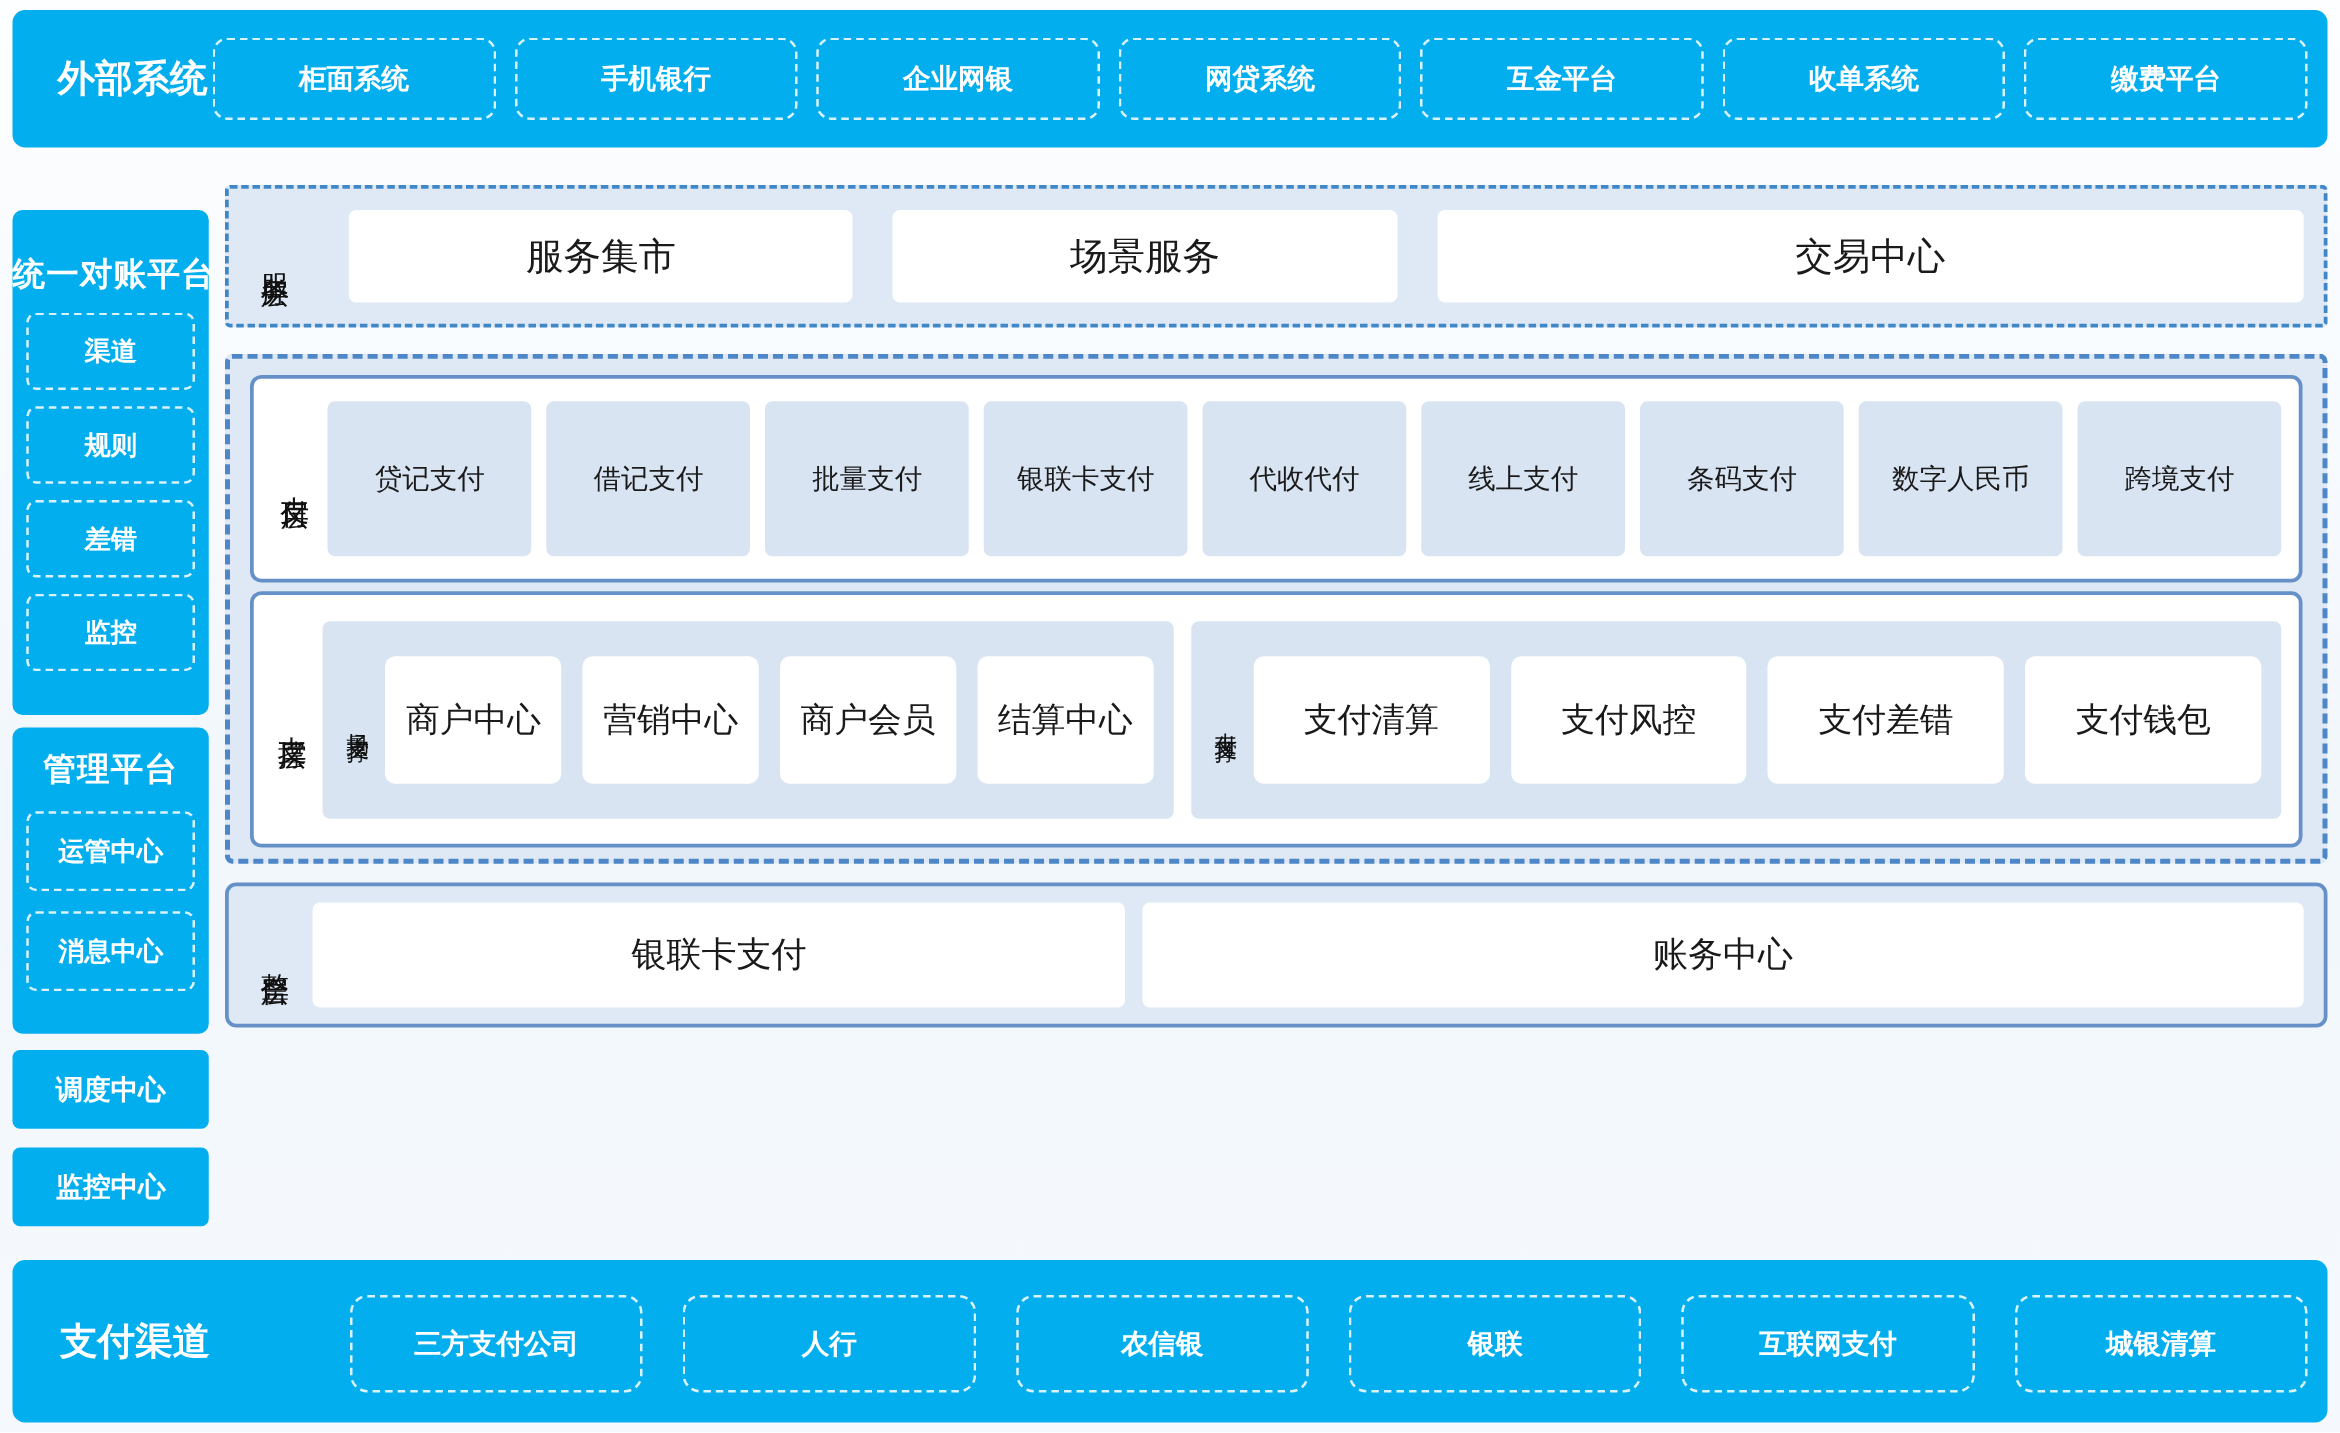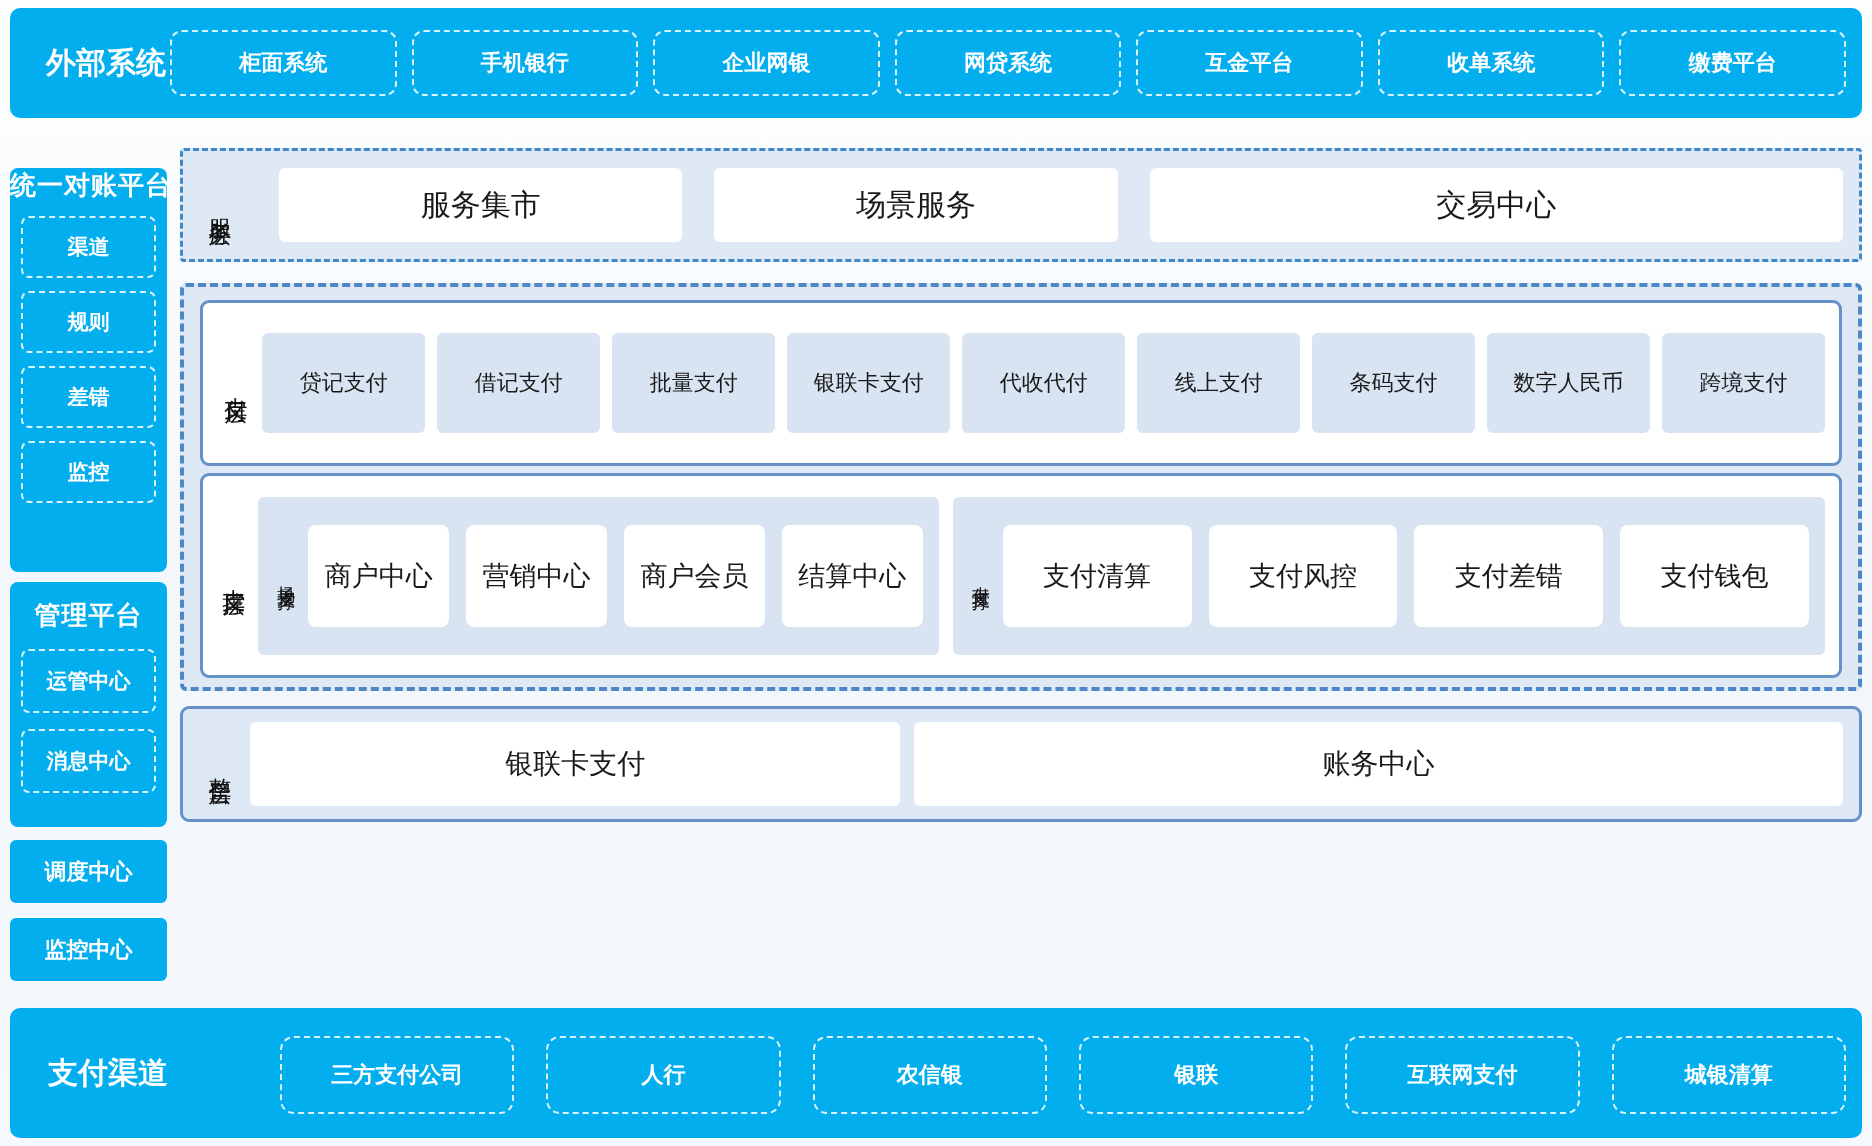--- a/index.html
+++ b/index.html
@@ -87,21 +87,21 @@
     height: 60px;
     margin-top: 14px;
     display: flex;
     align-items: center;
     justify-content: center;
     font-size: 21px;
     font-weight: bold;
     white-space: nowrap;
   }
   .box-recon { top: 168px; height: 404px; }
-  .box-recon .side-title { }
+  .box-recon .side-title { padding-top: 34px; }
   .box-recon .side-item { margin-top: 13px; height: 62px; }
   .box-mgmt { top: 582px; height: 245px; }
   .box-mgmt .side-title { padding-top: 16px; }
   .box-mgmt .side-item { margin-top: 16px; height: 64px; }
   .side-solid {
     position: absolute;
     left: 10px;
     width: 157px;
     height: 63px;
     background: #03aeef;
@@ -182,21 +182,21 @@
     display: flex;
     align-items: center;
   }
   .payment-layer { height: 166px; }
   .payment-layer .vlabel { margin: 0 14px 0 20px; }
   .payment-tiles {
     flex: 1;
     display: flex;
     gap: 12px;
     padding-right: 14px;
-    height: 100px;
+    height: 124px;
   }
   .payment-tile {
     flex: 1;
     background: #d9e4f3;
     border-radius: 6px;
     display: flex;
     align-items: center;
     justify-content: center;
     font-size: 22px;
     white-space: nowrap;

